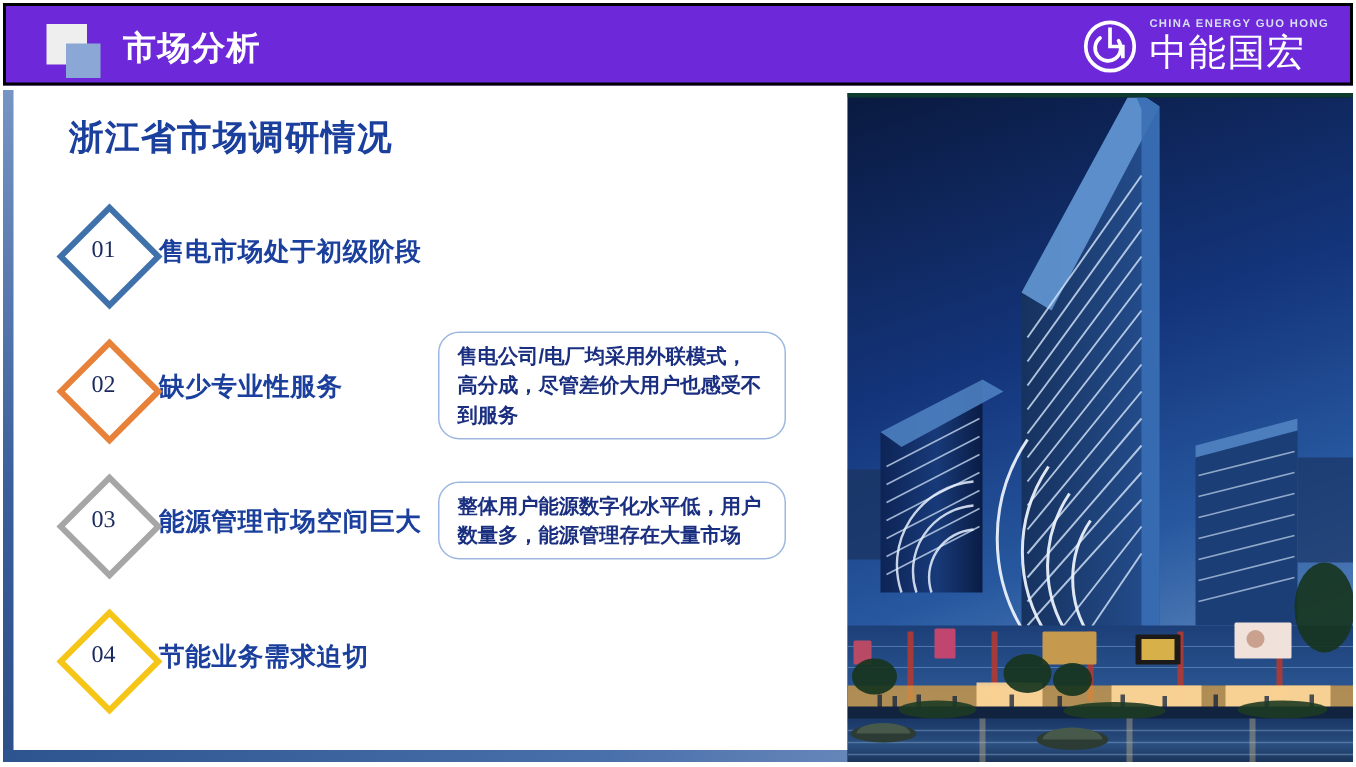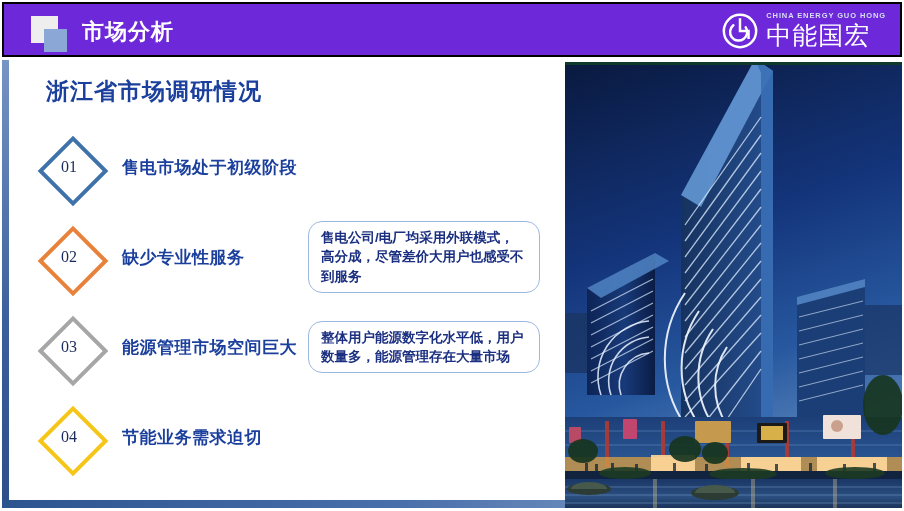--- a/index.html
+++ b/index.html
@@ -162,21 +162,21 @@
     position: relative;
     z-index: 2;
     font-family: "Liberation Serif", "DejaVu Serif", serif;
     font-size: 16px;
     color: #1b2a5e;
   }
 
   .item-label {
     flex: 0 0 auto;
     width: 186px;
-    margin-left: 20px;
+    margin-left: 4px;
     color: #1b3f9c;
     font-size: 17px;
     font-weight: bold;
     letter-spacing: 0.5px;
     white-space: nowrap;
   }
 
   .bubble {
     flex: 1 1 auto;
     border: 1.2px solid #9db8e0;

